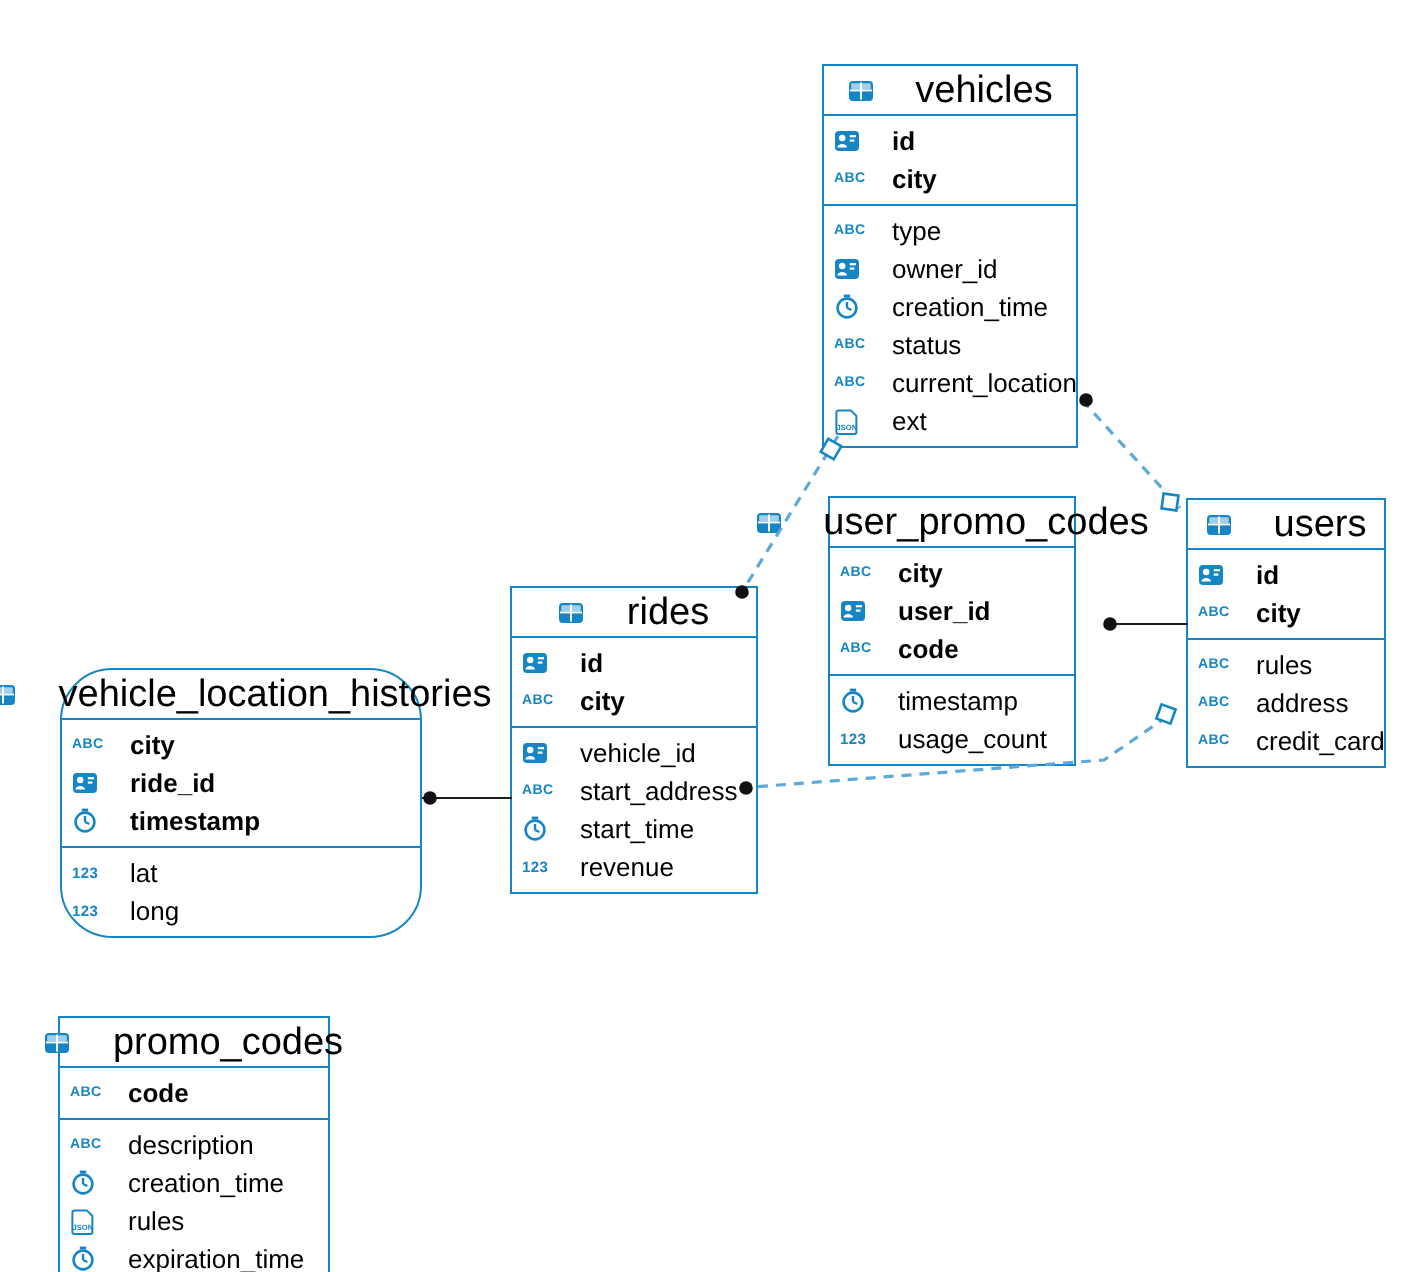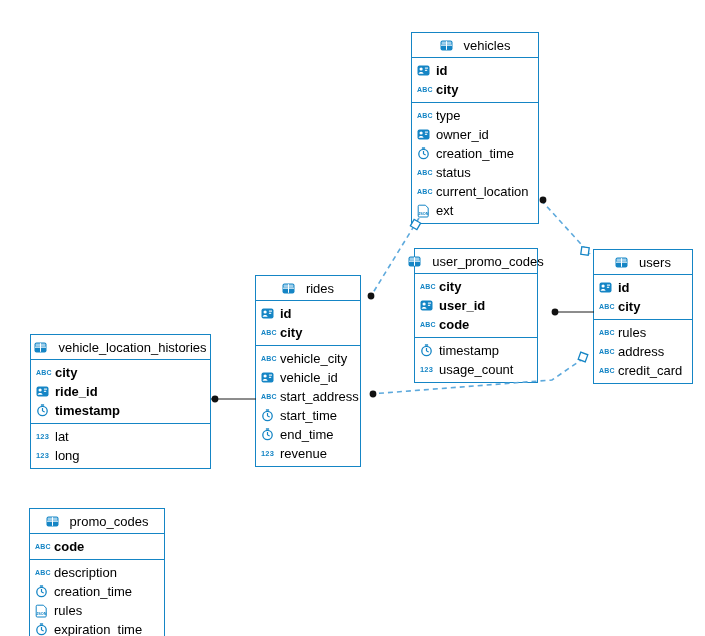--- a/index.html
+++ b/index.html
@@ -2,28 +2,28 @@
 <html style="--blue: #1585c5; --txt: #000000;"><head>
 <meta charset="utf-8">
 <style>
   :root { --blue:#1585c5; --txt:#000; }
   html,body{margin:0;padding:0;background:#fff;}
   #canvas{position:relative;width:705px;height:636px;background:#fff;overflow:hidden;
           font-family:"Liberation Sans",sans-serif;}
   #edges{position:absolute;left:0;top:0;width:705px;height:636px;z-index:5;pointer-events:none;}
   .tbl{position:absolute;background:#fff;border:1.5px solid var(--blue);z-index:1;box-sizing:border-box;}
   .hdr{height:24px;display:flex;align-items:center;justify-content:center;gap:5px;
-       border-bottom:1px solid var(--blue);font-size:13px;color:var(--txt);}
+       border-bottom:1px solid var(--blue);font-size:19px;color:var(--txt);}
   .sec{padding:3px 0;}
   .sec.cols{border-top:1px solid var(--blue);}
   .row{display:flex;align-items:center;height:19px;padding:0 6px 0 5px;font-size:13px;
        color:var(--txt);white-space:nowrap;}
   .row.pk .cname{font-weight:700;}
   .icon{width:16px;min-width:16px;display:inline-flex;align-items:center;justify-content:flex-start;
-        margin-right:3px;}
+        margin-right:13px;}
   .icon.glyph{font-size:7px;font-weight:800;color:var(--blue);letter-spacing:.2px;line-height:1;}
   .tname,.cname{line-height:19px;}
 </style>
 </head>
 <body>
 
 <div id="canvas">
   <div id="tables">
       <div class="tbl" style="left: 411px; top: 32px; width: 128px;">
         <div class="hdr">
@@ -192,21 +192,21 @@
           <div class="row">
             <span class="icon icon-text glyph">ABC</span>
             <span class="cname">address</span>
           </div>
           <div class="row">
             <span class="icon icon-text glyph">ABC</span>
             <span class="cname">credit_card</span>
           </div>
         </div>
       </div>
-      <div class="tbl" style="left: 255px; top: 275px; width: 106px;">
+      <div class="tbl" style="left: 255px; top: 293px; width: 124px;">
         <div class="hdr">
           <span class="icon icon-table">
             <svg width="13" height="11" viewBox="0 0 13 11">
               <rect x="0.5" y="0.5" width="12" height="10" rx="2" fill="#1585c5"></rect>
               <rect x="1.6" y="1.6" width="9.8" height="3" rx="0.6" fill="#9fd0ec"></rect>
               <line x1="1" y1="5.2" x2="12" y2="5.2" stroke="#fff" stroke-width="1"></line>
               <line x1="6.5" y1="1.2" x2="6.5" y2="9.8" stroke="#fff" stroke-width="1"></line>
             </svg>
           </span>
           <span class="tname">rides</span>
@@ -224,24 +224,20 @@
             </span>
             <span class="cname">id</span>
           </div>
           <div class="row pk">
             <span class="icon icon-text glyph">ABC</span>
             <span class="cname">city</span>
           </div>
         </div>
         <div class="sec cols">
           <div class="row">
-            <span class="icon icon-text glyph">ABC</span>
-            <span class="cname">vehicle_city</span>
-          </div>
-          <div class="row">
             <span class="icon icon-uuid">
               <svg width="13" height="11" viewBox="0 0 13 11">
                 <rect x="0.5" y="0.5" width="12" height="10" rx="2" fill="#1585c5"></rect>
                 <circle cx="4.1" cy="4" r="1.6" fill="#fff"></circle>
                 <path d="M1.7 8.8 C1.7 6.4 6.5 6.4 6.5 8.8 Z" fill="#fff"></path>
                 <line x1="7.9" y1="3.1" x2="11" y2="3.1" stroke="#fff" stroke-width="1.1"></line>
                 <line x1="7.9" y1="5.3" x2="10.2" y2="5.3" stroke="#fff" stroke-width="1.1"></line>
               </svg>
             </span>
             <span class="cname">vehicle_id</span>
@@ -253,39 +249,28 @@
           <div class="row">
             <span class="icon icon-time">
               <svg width="13" height="13" viewBox="0 0 13 13">
                 <circle cx="6.5" cy="7" r="4.7" fill="#fff" stroke="#1585c5" stroke-width="1.3"></circle>
                 <line x1="6.5" y1="7" x2="6.5" y2="4" stroke="#1585c5" stroke-width="1.2"></line>
                 <line x1="6.5" y1="7" x2="8.7" y2="8" stroke="#1585c5" stroke-width="1.2"></line>
                 <line x1="4.9" y1="1" x2="8.1" y2="1" stroke="#1585c5" stroke-width="1.4"></line>
               </svg>
             </span>
             <span class="cname">start_time</span>
-          </div>
-          <div class="row">
-            <span class="icon icon-time">
-              <svg width="13" height="13" viewBox="0 0 13 13">
-                <circle cx="6.5" cy="7" r="4.7" fill="#fff" stroke="#1585c5" stroke-width="1.3"></circle>
-                <line x1="6.5" y1="7" x2="6.5" y2="4" stroke="#1585c5" stroke-width="1.2"></line>
-                <line x1="6.5" y1="7" x2="8.7" y2="8" stroke="#1585c5" stroke-width="1.2"></line>
-                <line x1="4.9" y1="1" x2="8.1" y2="1" stroke="#1585c5" stroke-width="1.4"></line>
-              </svg>
-            </span>
-            <span class="cname">end_time</span>
           </div>
           <div class="row">
             <span class="icon icon-num glyph" style="font-size: 7.5px;">123</span>
             <span class="cname">revenue</span>
           </div>
         </div>
       </div>
-      <div class="tbl" style="left: 30px; top: 334px; width: 181px;">
+      <div class="tbl" style="left: 30px; top: 334px; width: 181px; border-radius: 26px;">
         <div class="hdr">
           <span class="icon icon-table">
             <svg width="13" height="11" viewBox="0 0 13 11">
               <rect x="0.5" y="0.5" width="12" height="10" rx="2" fill="#1585c5"></rect>
               <rect x="1.6" y="1.6" width="9.8" height="3" rx="0.6" fill="#9fd0ec"></rect>
               <line x1="1" y1="5.2" x2="12" y2="5.2" stroke="#fff" stroke-width="1"></line>
               <line x1="6.5" y1="1.2" x2="6.5" y2="9.8" stroke="#fff" stroke-width="1"></line>
             </svg>
           </span>
           <span class="tname">vehicle_location_histories</span>

